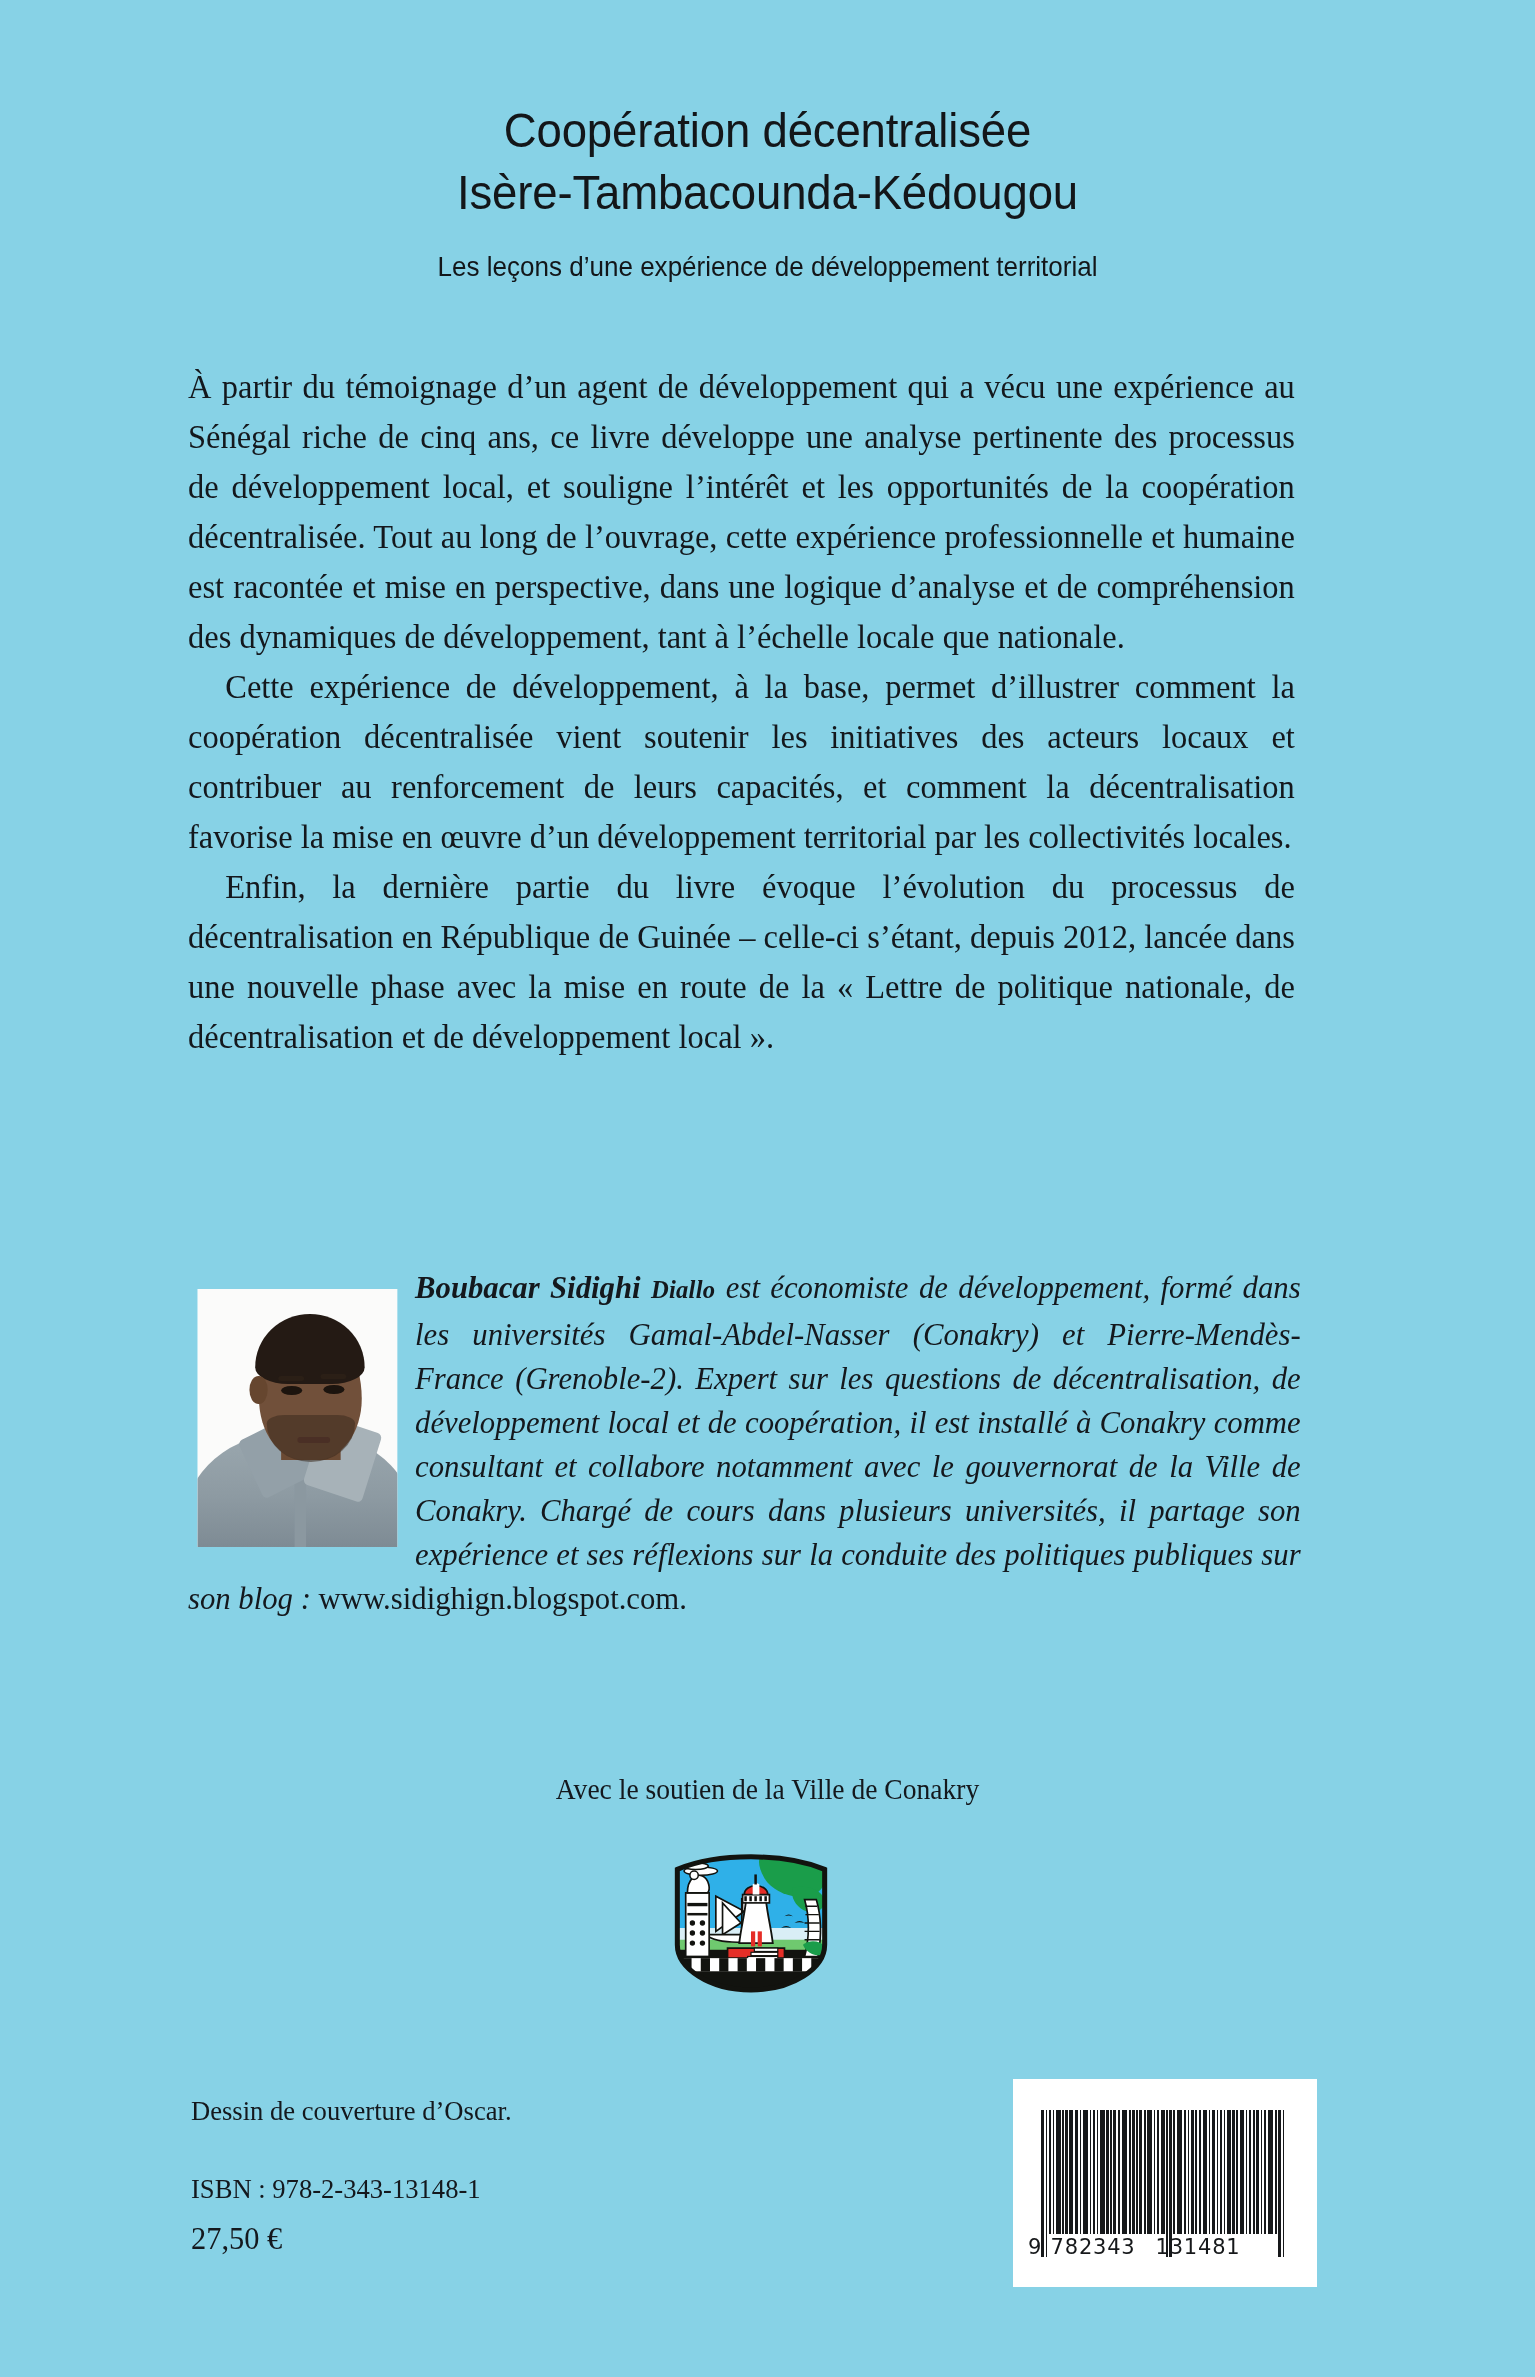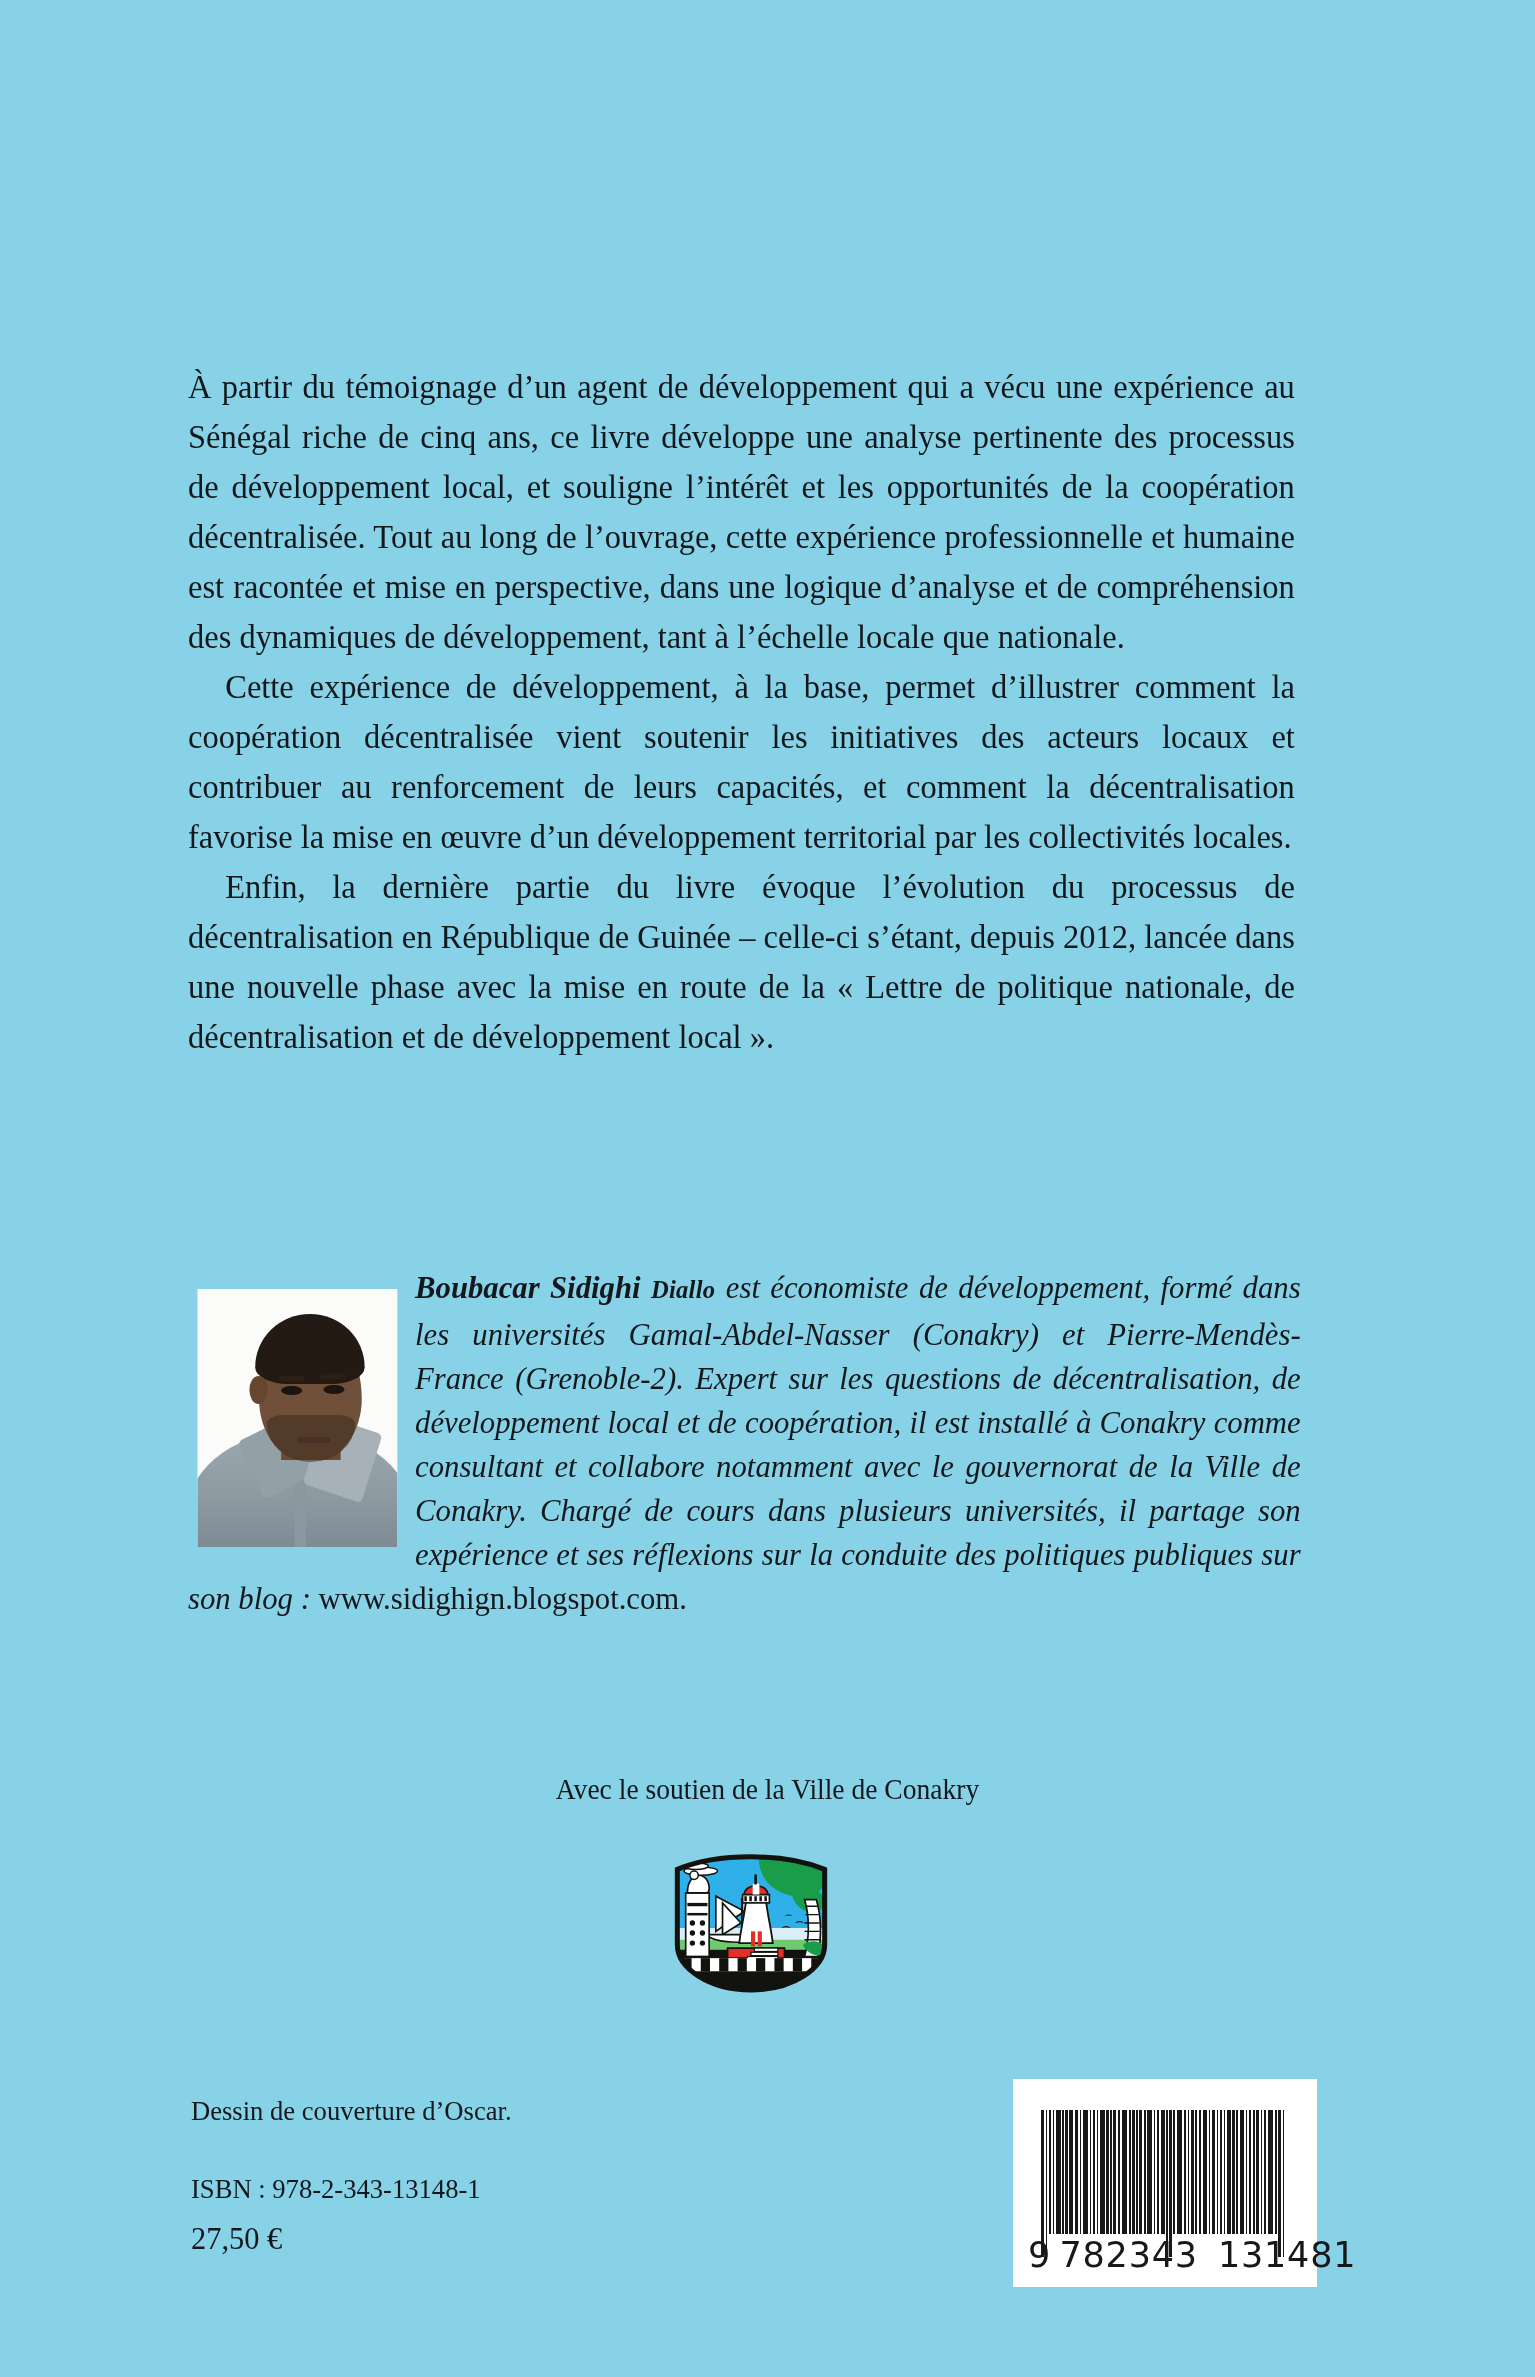--- a/index.html
+++ b/index.html
@@ -238,33 +238,38 @@
     height: 124px;
     margin-right: 1.7px;
   }
   .barcode-bars i.g { height: 147px; }
   .barcode-digits {
     position: absolute;
     left: 15px;
     top: 156px;
     width: 273px;
     font-family: "DejaVu Sans", sans-serif;
-    font-size: 35px;
+    font-size: 21px;
     letter-spacing: 0.8px;
     color: #16181a;
     white-space: nowrap;
   }
   .barcode-digits span.lead { margin-right: 8.4px; }
   .barcode-digits span.mid  { margin-left: 10px; margin-right: 10px; }
 </style>
 </head>
 <body>
 
 <div class="page">
 
+  <div class="title-block">
+    <div class="title-line">Coopération décentralisée</div>
+    <div class="title-line">Isère-Tambacounda-Kédougou</div>
+    <div class="subtitle">Les leçons d’une expérience de développement territorial</div>
+  </div>
 
   <div class="blurb">
     <p>À partir du témoignage d’un agent de développement qui a vécu une expérience au Sénégal riche de cinq ans, ce livre développe une analyse pertinente des processus de développement local, et souligne l’intérêt et les opportunités de la coopération décentralisée. Tout au long de l’ouvrage, cette expérience professionnelle et humaine est racontée et mise en perspective, dans une logique d’analyse et de compréhension des dynamiques de développement, tant à l’échelle locale que nationale.</p>
     <p class="indent">Cette expérience de développement, à la base, permet d’illustrer comment la coopération décentralisée vient soutenir les initiatives des acteurs locaux et contribuer au renforcement de leurs capacités, et comment la décentralisation favorise la mise en œuvre d’un développement territorial par les collectivités locales.</p>
     <p class="indent">Enfin, la dernière partie du livre évoque l’évolution du processus de décentralisation en République de Guinée – celle-ci s’étant, depuis 2012, lancée dans une nouvelle phase avec la mise en route de la « Lettre de politique nationale, de décentralisation et de développement local ».</p>
   </div>
 
   <div class="bio-wrap">
     <div class="author-photo">
       <div class="ph-bg"></div>

